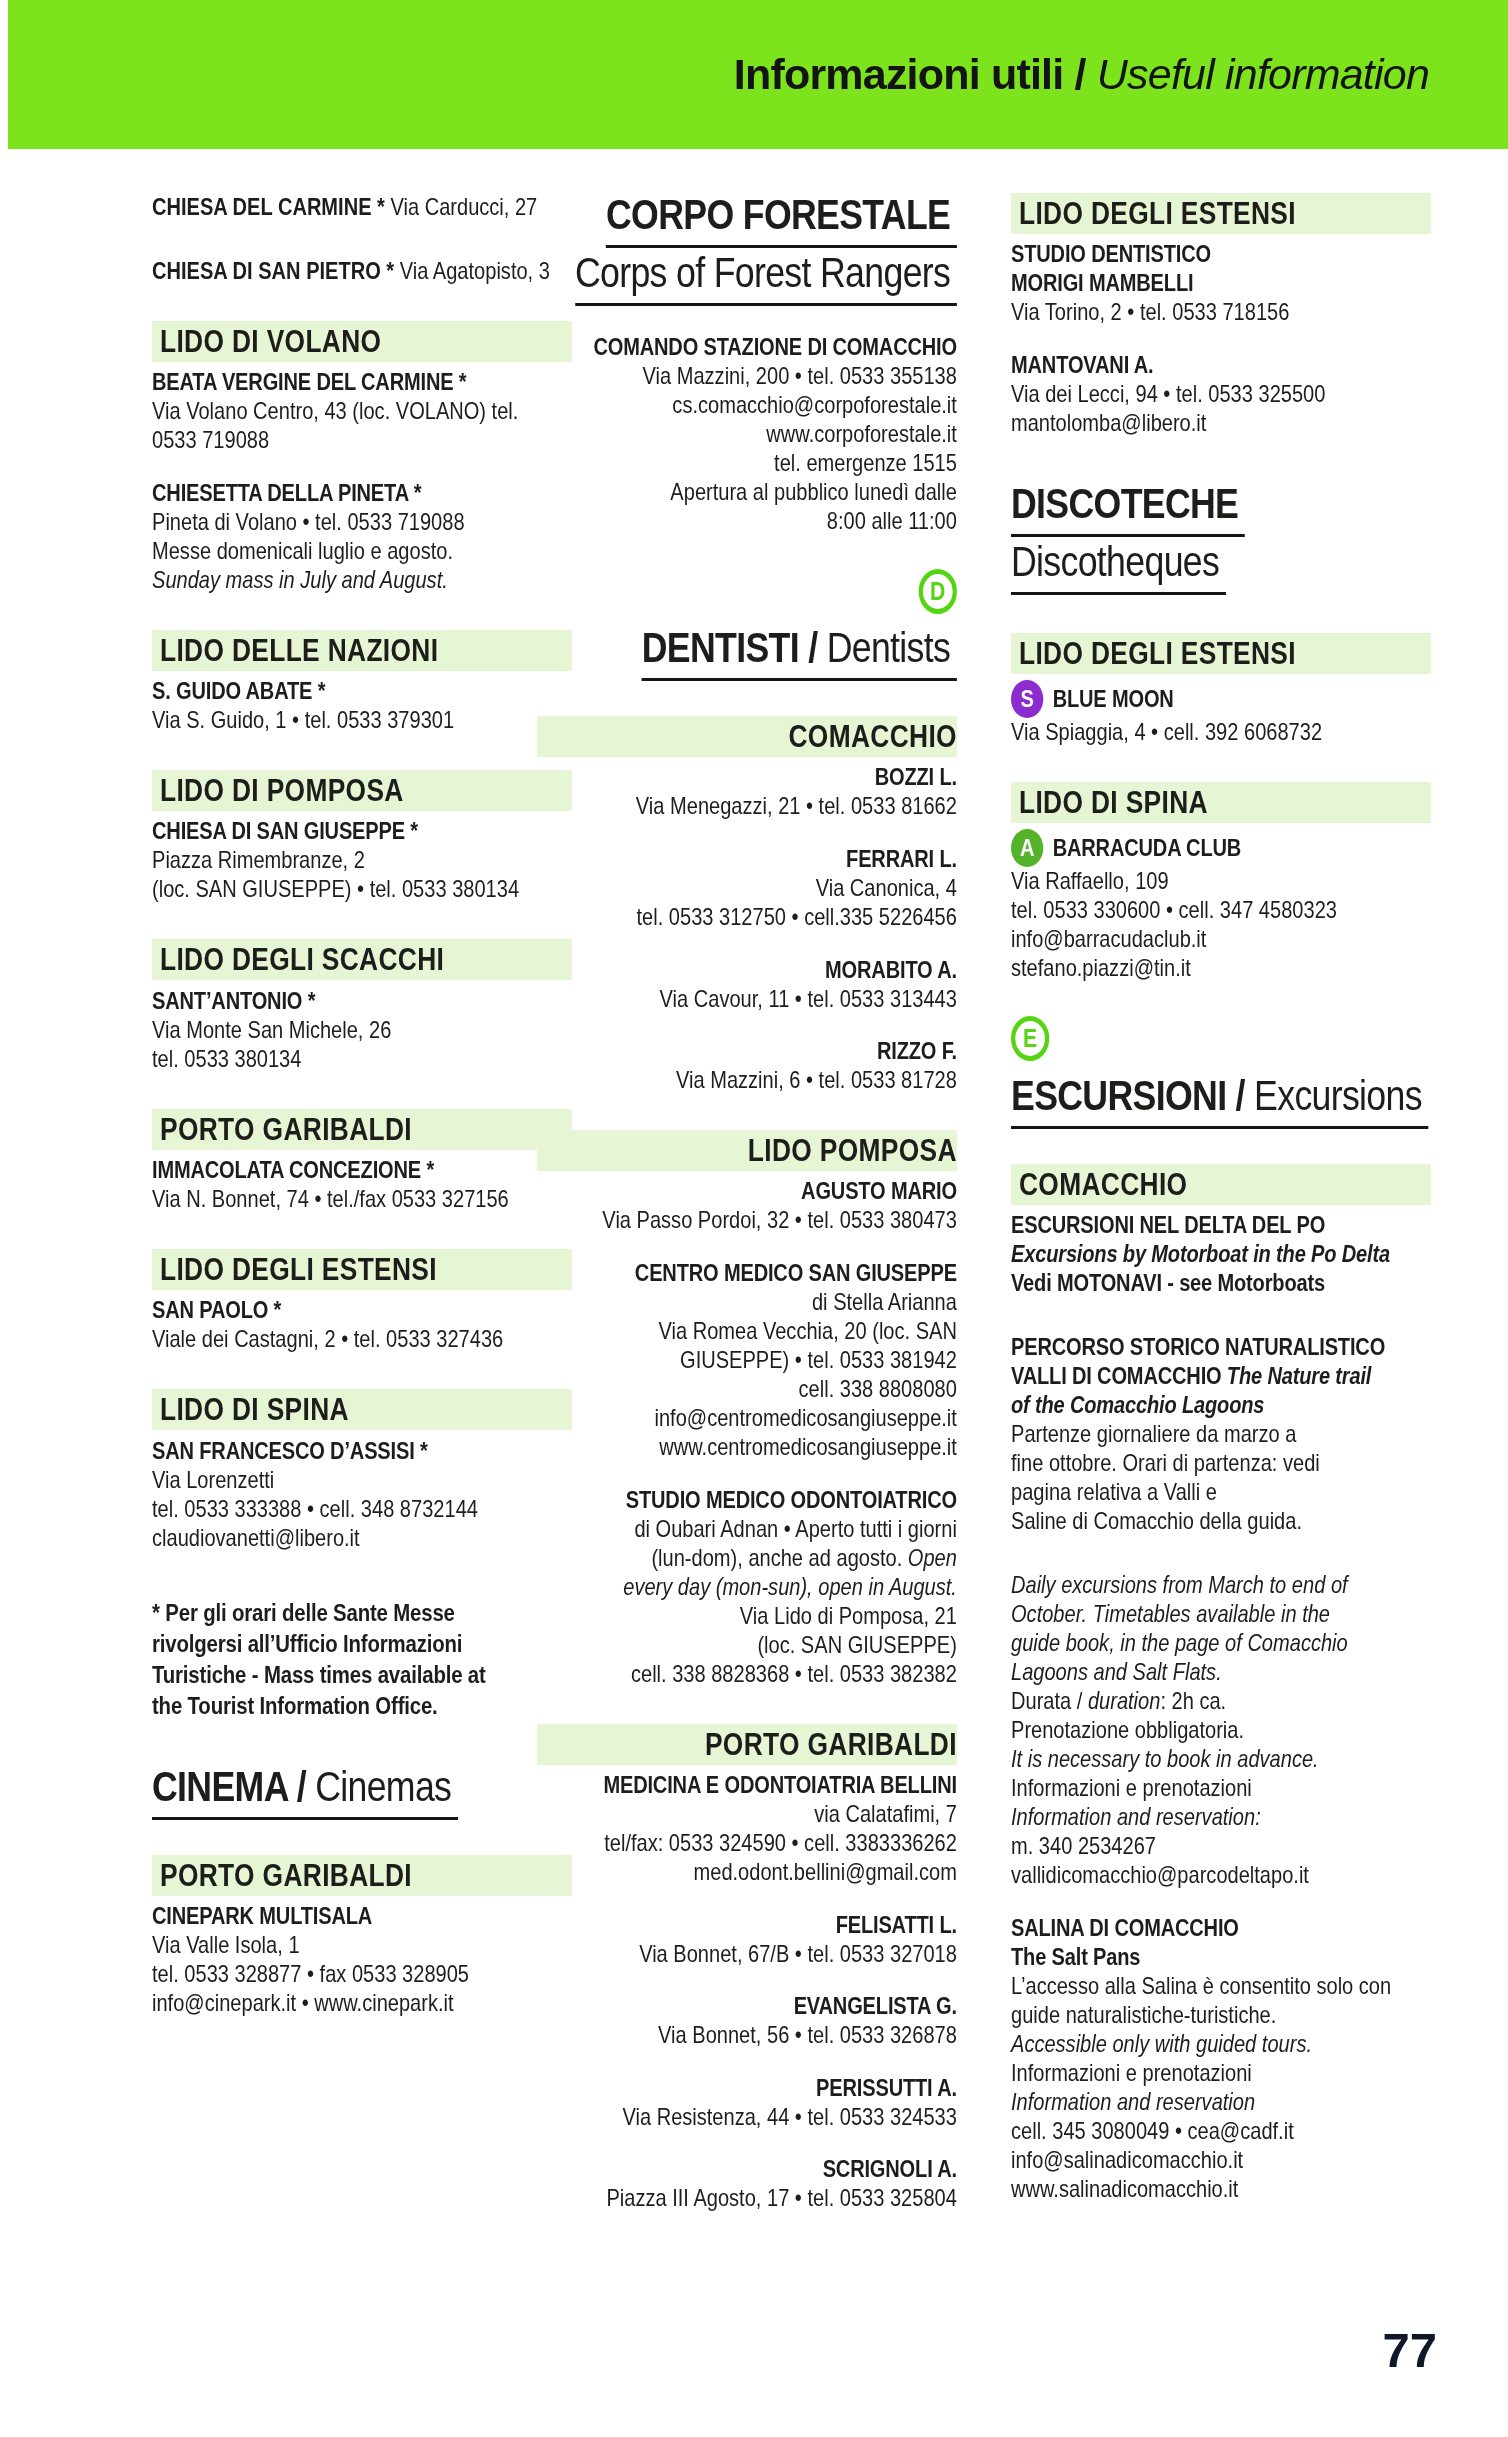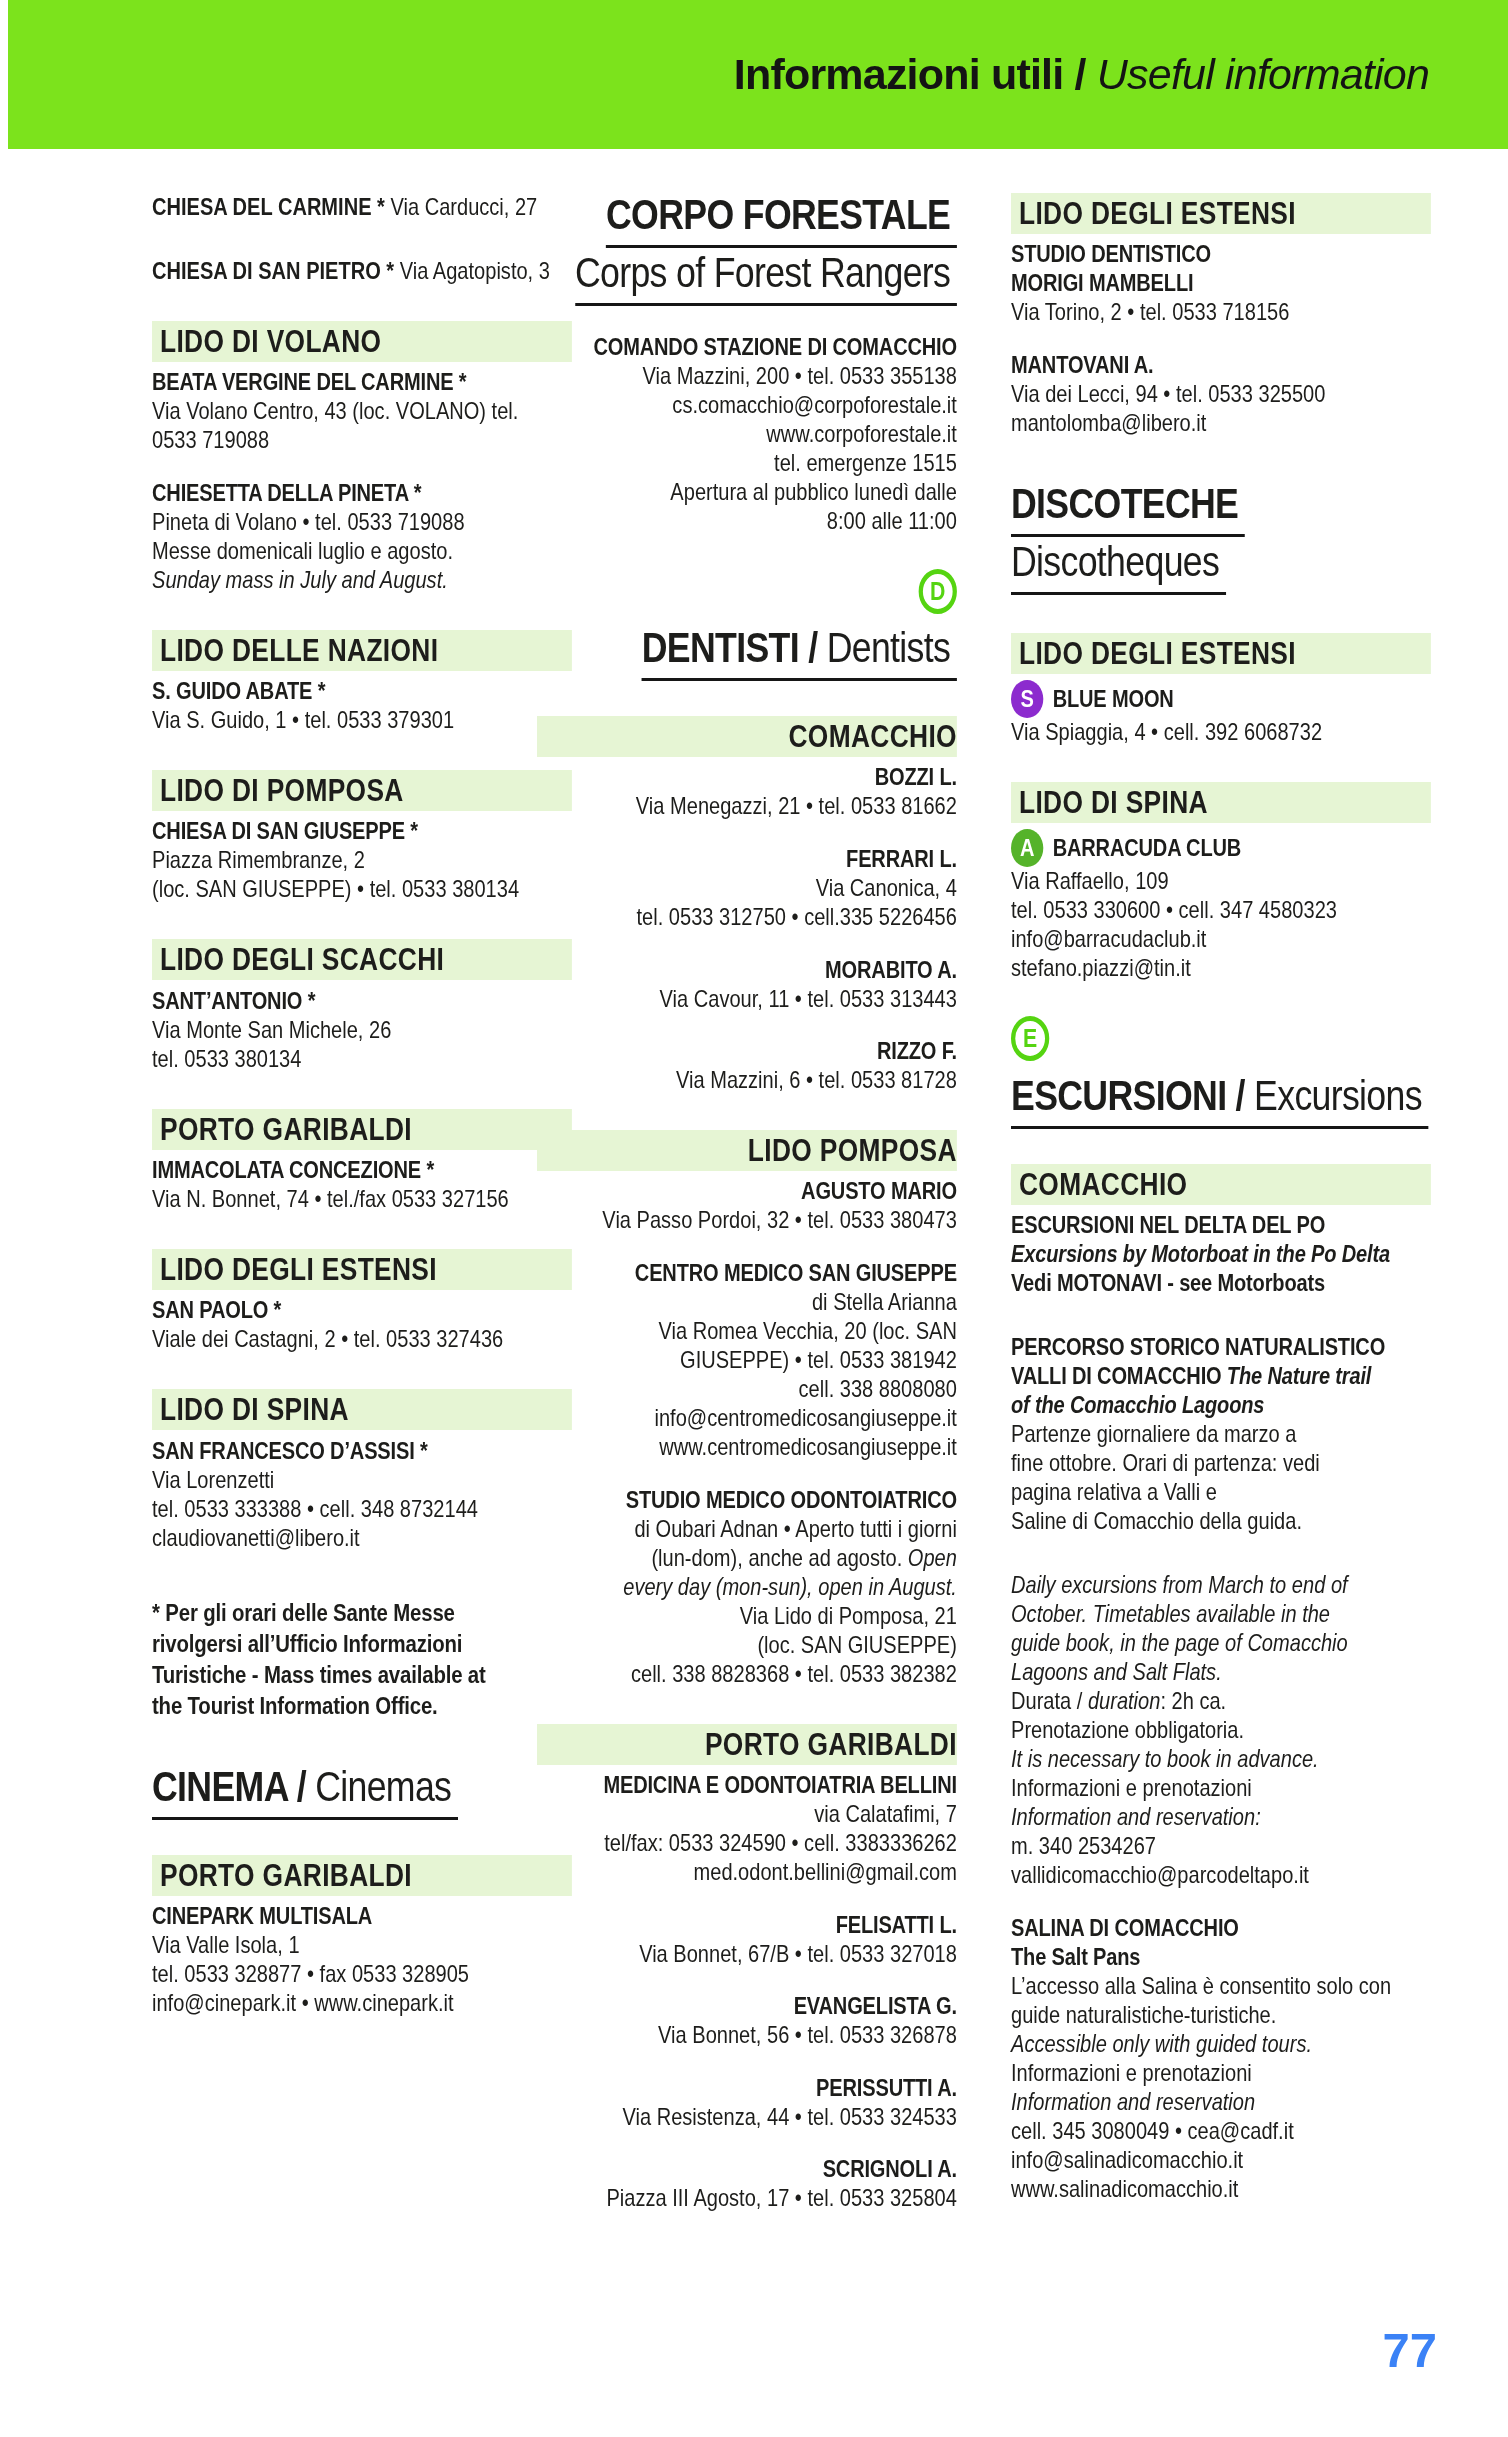--- a/index.html
+++ b/index.html
@@ -42,21 +42,21 @@
 
   .icon{margin:33px 0 7.9px;}
   .circle{display:inline-flex;align-items:center;justify-content:center;border-radius:50%;
           font-weight:bold;flex:none;}
   .circle.outline{width:35px;height:35px;border:5.5px solid #55d411;color:#55d411;font-size:25px;}
   .circle.fillpurple{width:38px;height:38px;background:#8c2bce;color:#fff;font-size:23.6px;}
   .circle.fillgreen{width:38px;height:38px;background:#55b32a;color:#fff;font-size:23.6px;}
   .namei{display:flex;align-items:center;gap:11px;margin-top:23.6px;line-height:38px;}
   .namei .vlabel{font-weight:bold;letter-spacing:-0.2px;}
 
-  .pagenum{position:absolute;right:72px;top:2322px;font-size:49px;font-weight:bold;color:#3b82f6;}
+  .pagenum{position:absolute;right:72px;top:2322px;font-size:49px;font-weight:bold;color:#0f172a;}
 </style>
 </head>
 <body>
 
 <div class="page">
   <div class="topbar">
     <div class="title"><span class="tb">Informazioni utili /</span><span class="ti"> Useful information</span></div>
   </div>
 
   <div class="col" id="col0">

